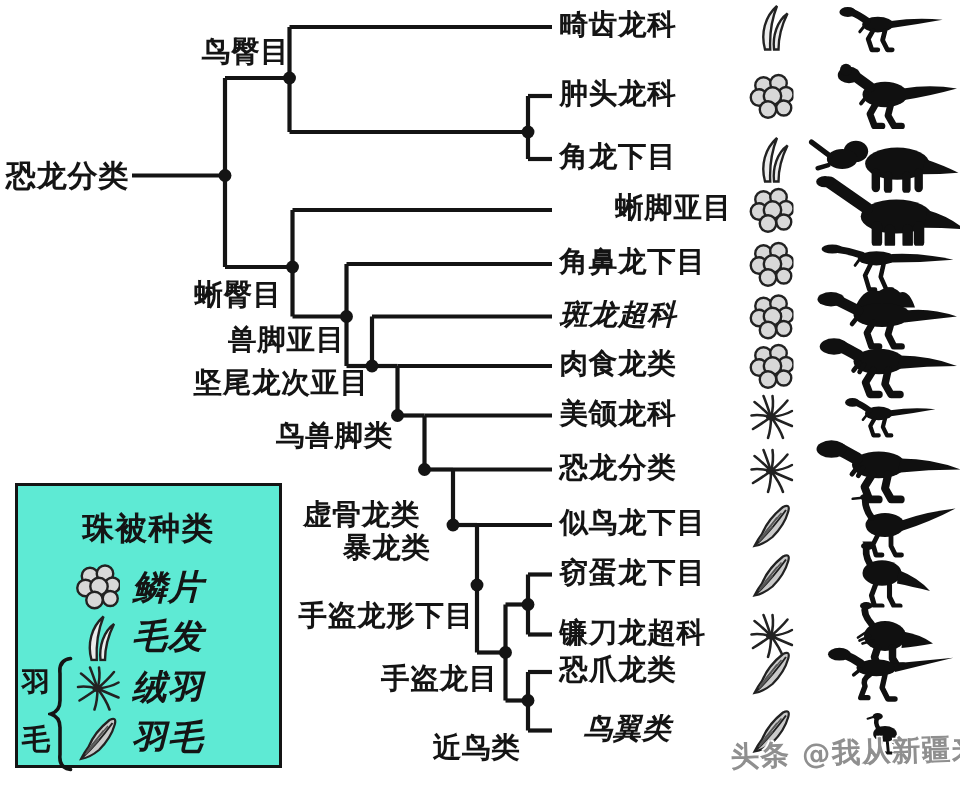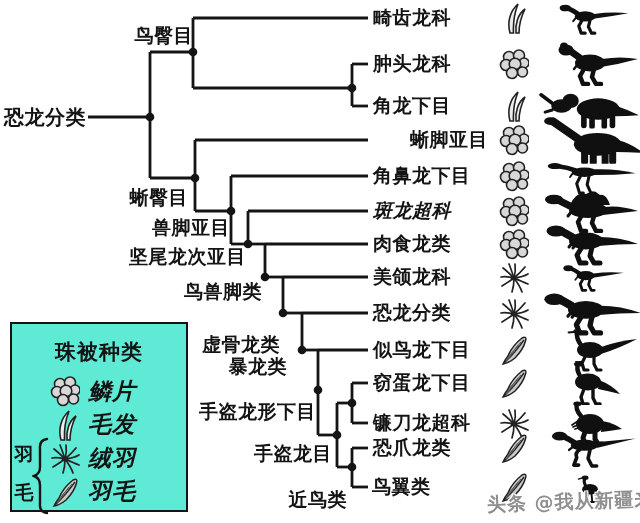--- a/index.html
+++ b/index.html
@@ -298,21 +298,21 @@
       <div class="nlabel leaf" style="left: 373px; top: 140px; margin-left: 37px;">蜥脚亚目</div>
       <div class="nlabel leaf" style="left: 373px; top: 176px;">角鼻龙下目</div>
       <div class="nlabel leaf" style="left: 373px; top: 211px; font-style: italic;">斑龙超科</div>
       <div class="nlabel leaf" style="left: 373px; top: 244px;">肉食龙类</div>
       <div class="nlabel leaf" style="left: 373px; top: 277px;">美颌龙科</div>
       <div class="nlabel leaf" style="left: 373px; top: 313px;">恐龙分类</div>
       <div class="nlabel leaf" style="left: 373px; top: 350px;">似鸟龙下目</div>
       <div class="nlabel leaf" style="left: 373px; top: 383px;">窃蛋龙下目</div>
       <div class="nlabel leaf" style="left: 373px; top: 423px;">镰刀龙超科</div>
       <div class="nlabel leaf" style="left: 373px; top: 448px;">恐爪龙类</div>
-      <div class="nlabel leaf" style="left: 372px; top: 487px;">鸟翼类</div>
+      <div class="nlabel leaf" style="left: 389px; top: 487px; font-style: italic;">鸟翼类</div>
     </div>
 
   <div id="legend">
     <div class="ltitle">珠被种类</div>
     <div id="legend-rows">
         <div class="lrow" style="top: 50px;">
           <svg width="30" height="32">
             <use href="#icon-scales" xlink:href="#icon-scales"></use>
           </svg>
           <span>鳞片</span>

